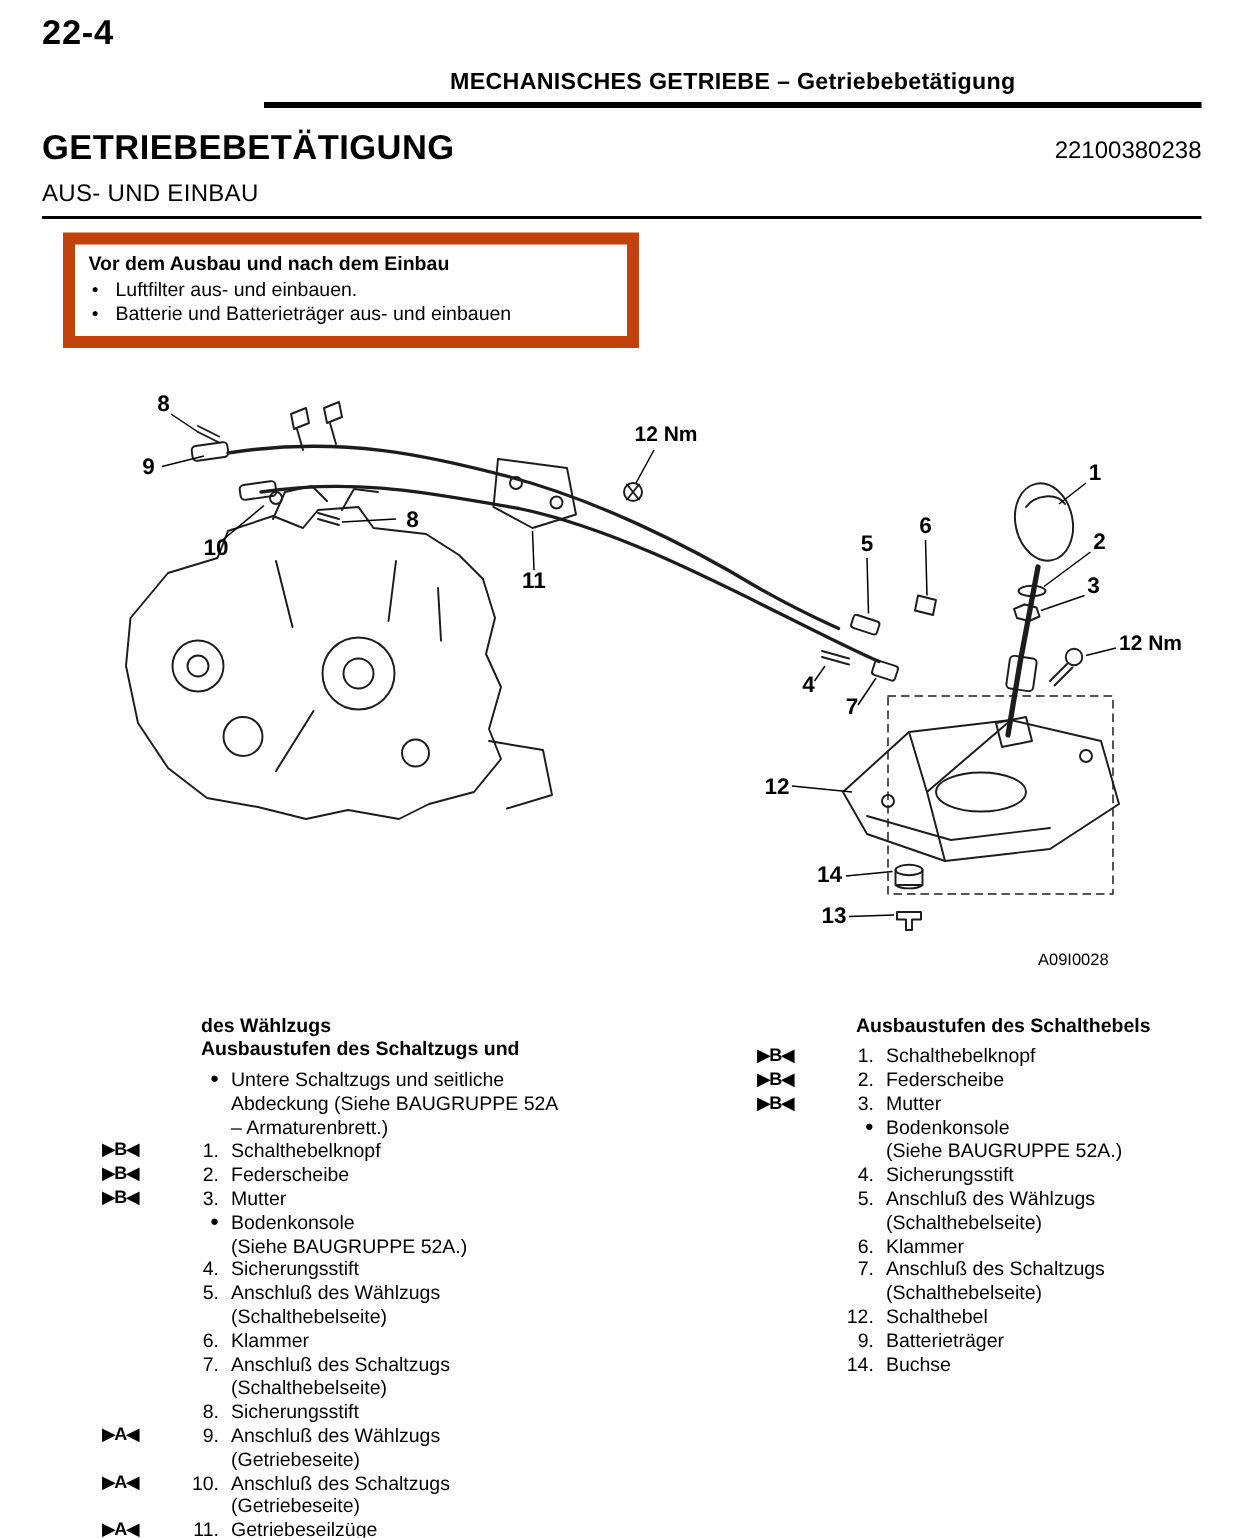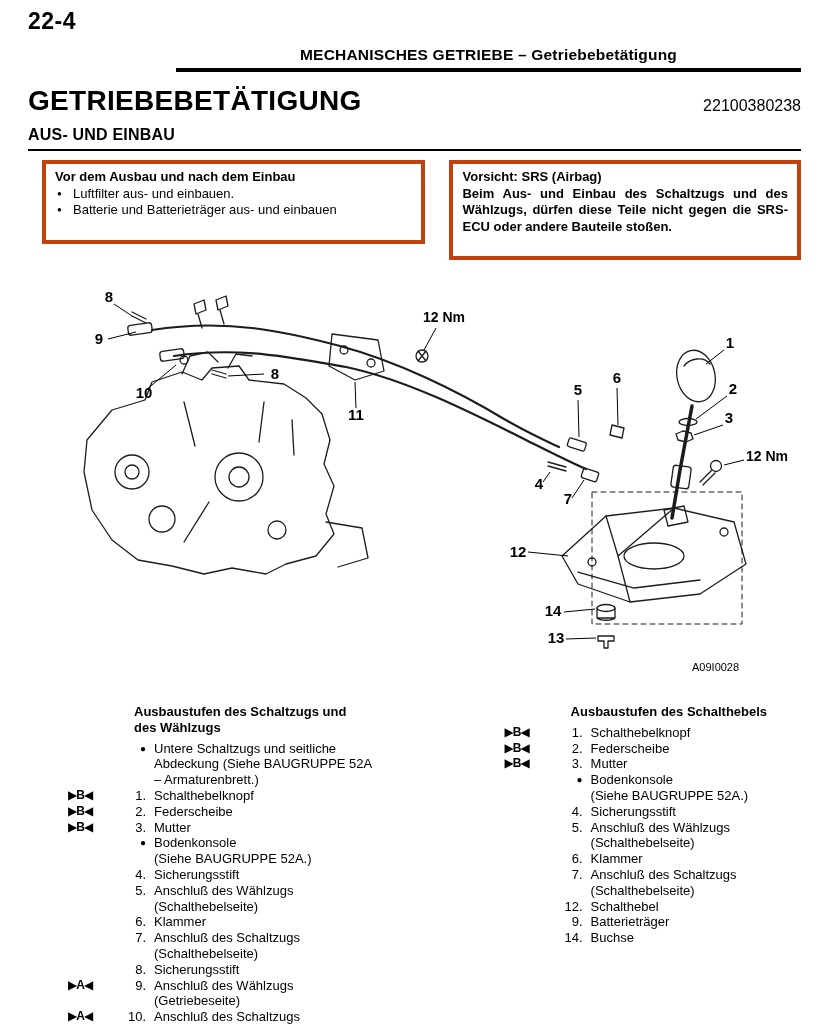--- a/index.html
+++ b/index.html
@@ -7,28 +7,28 @@
   body { font-family:"Liberation Sans","DejaVu Sans",sans-serif; color:#000; position:relative; overflow:hidden; }
   .page { width:829px; height:921px; padding:8px 28px 0 28px; }
 
   .hdr { display:flex; align-items:flex-start; }
   .hdr-pagenum { font-size:23px; font-weight:bold; width:148px; letter-spacing:.5px; }
   .hdr-right { flex:1; padding-top:2px;margin-top:36px; }
   .hdr-title { text-align:center; font-size:15.5px; font-weight:bold; letter-spacing:.2px; }
   .hdr-rule { height:4px; background:#000; margin-top:4px; }
 
   .title-row { display:flex; justify-content:space-between; align-items:flex-end; margin-top:13px; }
-  .doc-title { font-size:28px; font-weight:bold; letter-spacing:.3px; }
+  .doc-title { font-size:23px; font-weight:bold; letter-spacing:.3px; }
   .doc-code { font-size:16px; padding-bottom:2px; }
 
-  .section-title { font-size:16px; font-weight:bold; margin-top:9px; letter-spacing:.2px; }
+  .section-title { font-size:16px; font-weight:normal; margin-top:9px; letter-spacing:.2px; }
   .thin-rule { height:2px; background:#000; margin-top:5px; }
 
   .boxes { display:flex; margin-top:9px; align-items:flex-start; }
-  .box { border:4px solid #c2410c; font-size:13px; line-height:16.5px; padding:5px 9px 21px 9px; }
+  .box { border:8px solid #c2410c; font-size:13px; line-height:16.5px; padding:5px 9px 6px 9px; }
   .box-pre { width:384px; margin-left:14px; }
   .box-caution { width:352px; margin-left:24px; font-weight:bold; }
   .box-title { font-weight:bold; }
   .box-item { display:flex; }
   .box-bullet { width:18px; flex:none; font-size:8px; padding-left:2px; }
   .caution-body { text-align:justify; }
 
   .diagram { position:relative; height:432px; margin-top:10px; }
   .diagram svg { position:absolute; left:4px; top:0; }
   .diagram svg text { font-family:"Liberation Sans","DejaVu Sans",sans-serif; }
@@ -68,24 +68,20 @@
     <div class="box box-pre">
       <div class="box-title">Vor dem Ausbau und nach dem Einbau</div>
       <div class="box-item">
         <span class="box-bullet">●</span>
         <span class="tx">Luftfilter aus- und einbauen.</span>
       </div>
       <div class="box-item">
         <span class="box-bullet">●</span>
         <span class="tx">Batterie und Batterieträger aus- und einbauen</span>
       </div>
-    </div>
-    <div class="box box-caution">
-      <div class="box-title">Vorsicht: SRS (Airbag)</div>
-      <div class="caution-body">Beim Aus- und Einbau des Schaltzugs und des Wählzugs, dürfen diese Teile nicht gegen die SRS-ECU oder andere Bauteile stoßen.</div>
     </div>
   </div>
 
   <div class="diagram">
     <svg width="780" height="432" viewBox="0 0 780 432">
 
       <g stroke="#1c1c1c" fill="none" stroke-width="1.3" stroke-linejoin="round" stroke-linecap="round">
         <path d="M55,170 L80,140 L113,130 L120,112 L150,102 L170,110 L180,98 L207,96 L217,110 L252,114 L274,128 L290,144 L298,170 L292,194 L302,216 L294,244 L302,264 L284,286 L254,294 L234,304 L200,298 L172,304 L140,296 L106,290 L80,270 L60,240 L52,202 Z"></path>
         <circle cx="100" cy="202" r="17"></circle>
           <circle cx="100" cy="202" r="7"></circle>
@@ -174,22 +170,22 @@
         <text x="524" y="373">13</text>
       </g>
       <text x="660" y="401" font-size="11" fill="#000">A09I0028</text>
     </svg>
   </div>
 
   <div class="lists">
 
     <div class="col-left">
       <div class="col-title">
+        <div>des Wählzugs</div>
         <div>Ausbaustufen des Schaltzugs und</div>
-        <div>des Wählzugs</div>
       </div>
       <div class="row">
           <span class="mk"></span>
           <span class="no bul">●</span>
           <span class="tx">Untere Schaltzugs und seitliche</span>
         </div>
       <div class="row">
           <span class="mk"></span>
           <span class="no"></span>
           <span class="tx">Abdeckung (Siehe BAUGRUPPE 52A</span>

